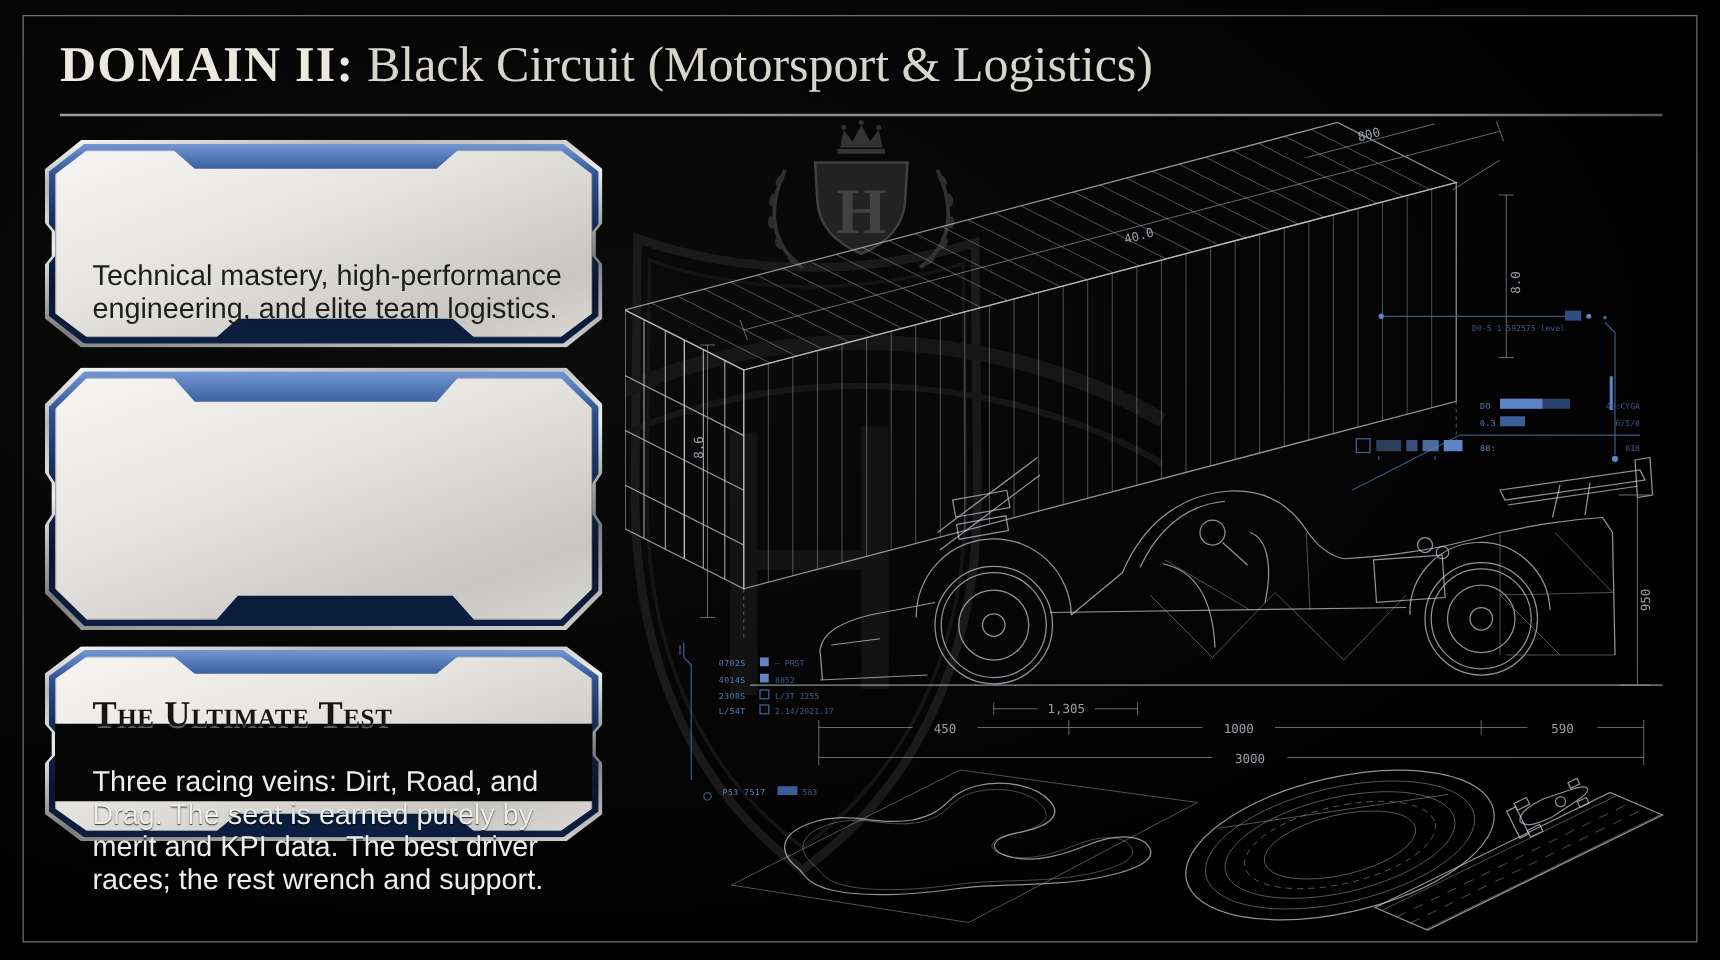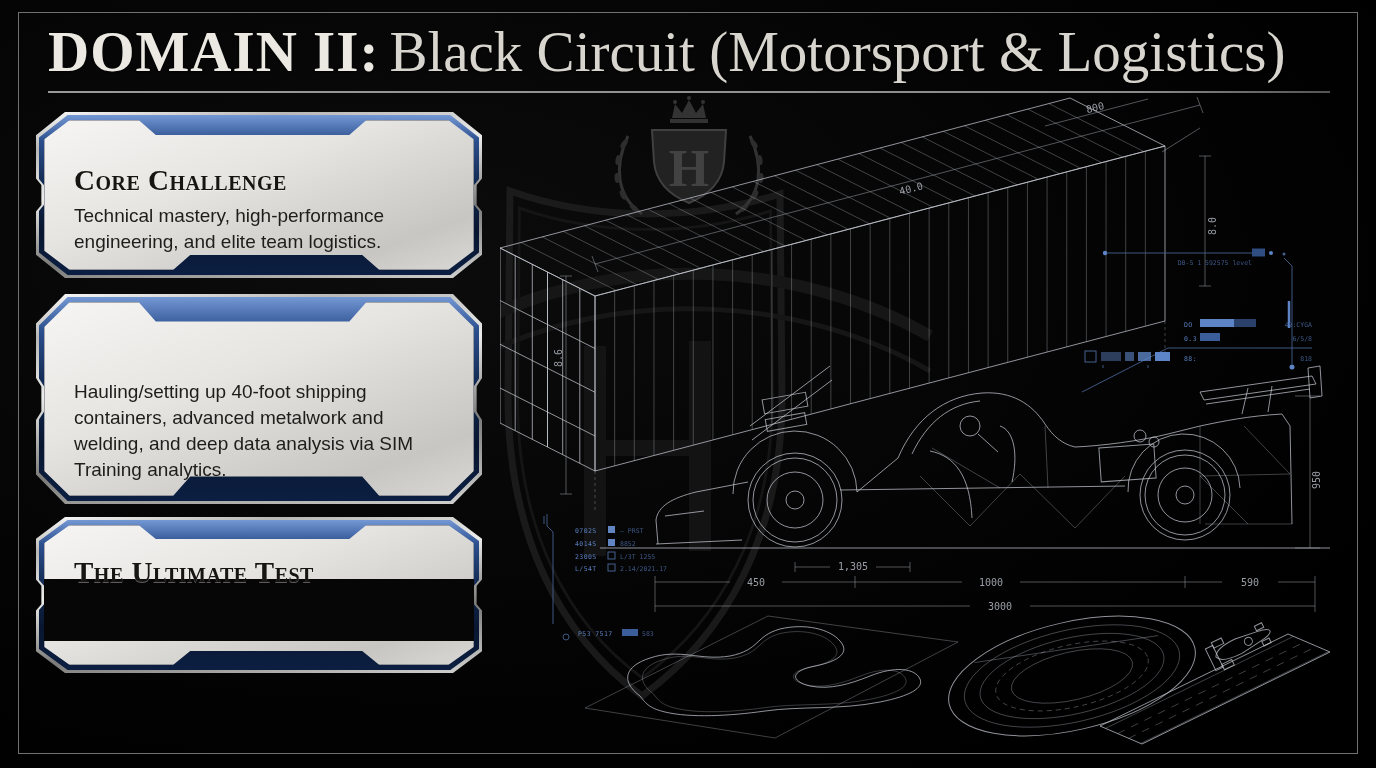--- a/index.html
+++ b/index.html
@@ -3,42 +3,42 @@
 <meta charset="utf-8">
 <style>
   html,body{margin:0;padding:0;background:#000;}
   .stage{position:relative;width:1376px;height:768px;overflow:hidden;
          background:radial-gradient(ellipse at 30% 35%, #0c0c0c 0%, #050505 45%, #000 80%);
          font-family:"Liberation Sans",sans-serif;}
   .frame{position:absolute;left:18px;top:12px;right:18px;bottom:14px;
          border:1.5px solid rgba(150,150,150,.75);pointer-events:none;}
   
   .title{position:absolute;left:48px;top:26px;white-space:nowrap;
-         font-family:"Liberation Serif",serif;font-size:57px;line-height:52px;}
+         font-family:"Liberation Serif",serif;font-size:40px;line-height:52px;}
   .title .t-bold{font-weight:700;color:#ece9e3;letter-spacing:1px;text-shadow:0 1px 2px rgba(0,0,0,.8);}
   .title .t-rest{font-weight:400;color:#d8d5cf;margin-left:10px;text-shadow:0 1px 2px rgba(0,0,0,.8);}
   .rule{position:absolute;left:48px;top:91px;width:1282px;height:2px;
         background:linear-gradient(90deg,#9a9a9a 0%,#8a8a8a 85%,#555 100%);}
   
   .panel{position:absolute;left:36px;width:446px;}
   #p1{top:112px;height:166px;}
   #p2{top:294px;height:210px;}
   #p3{top:517px;height:156px;}
   .layer{position:absolute;}
   .clipA{clip-path:polygon(6.5% 0,93.5% 0,100% 14%,100% 40%,98.8% 44%,98.8% 56%,100% 60%,100% 86%,93.5% 100%,6.5% 100%,0 86%,0 60%,1.2% 56%,1.2% 44%,0 40%,0 14%);}
   .metal{inset:0;background:linear-gradient(172deg,#fbfbfb 0%,#b8b8b6 16%,#ececea 38%,#7a7a78 68%,#d3d3d1 100%);}
   .blue{inset:3px;background:linear-gradient(180deg,#7498d4 0%,#2c4f8e 16%,#132b54 42%,#081630 72%,#0c1f42 100%);}
   .face{inset:8px;background:linear-gradient(160deg,#f6f5f3 0%,#e6e5e2 40%,#c7c6c3 82%,#d9d8d5 100%);
         box-shadow:inset 0 0 0 1px rgba(25,35,55,.35);
         clip-path:polygon(6% 0,22% 0,26% 10%,71% 10%,75% 0,94% 0,100% 13%,100% 87%,94% 100%,78% 100%,74% 90%,34% 90%,30% 100%,6% 100%,0 87%,0 13%);}
   .dark-band{position:absolute;left:8px;right:8px;top:62px;bottom:32px;background:#060606;}
   .p-head{position:absolute;left:38px;font-family:"Liberation Serif",serif;font-variant:small-caps;
           font-weight:700;font-size:29px;letter-spacing:.5px;color:#161512;
           text-shadow:0 1px 0 rgba(255,255,255,.35);}
-  .p-body{position:absolute;left:38px;width:384px;font-size:19px;line-height:26px;color:#1d1d1b;}
+  .p-body{position:absolute;left:38px;width:384px;font-size:23px;line-height:26px;color:#1d1d1b;}
   #p1 .p-head{top:28px;} #p1 .p-body{top:72px;}
   #p2 .p-head{top:24px;} #p2 .p-body{top:66px;}
   #p3 .p-head{top:15px;} #p3 .p-body{top:72px;color:#ededeb;text-shadow:0 1px 1px rgba(0,0,0,.8);}
   
   .blueprint{position:absolute;left:500px;top:96px;}
   .bp{stroke:#c6cbd2;stroke-width:1;fill:none;stroke-opacity:.72;}
   .bp2{stroke:#aeb4bc;stroke-width:.7;fill:none;stroke-opacity:.5;}
   .dim{stroke:#9aa0a8;stroke-width:.8;fill:none;stroke-opacity:.65;}
   .dimtxt{font-family:"DejaVu Sans Mono",monospace;font-size:10px;fill:#b4bac2;fill-opacity:.85;}
   .hudl{stroke:#44618f;stroke-width:1;fill:none;stroke-opacity:.9;}
@@ -54,37 +54,36 @@
 
   <div class="title">
     <span class="t-bold">DOMAIN II:</span><span class="t-rest">Black Circuit (Motorsport &amp; Logistics)</span>
   </div>
   <div class="rule"></div>
 
   <section class="panel" id="p1">
     <div class="layer metal clipA"></div>
     <div class="layer blue clipA"></div>
     <div class="layer face"></div>
-    <h2 class="p-head">Core Challenge</h2>
     <p class="p-body">Technical mastery, high-performance engineering, and elite team logistics.</p>
   </section>
 
   <section class="panel" id="p2">
     <div class="layer metal clipA"></div>
     <div class="layer blue clipA"></div>
     <div class="layer face"></div>
-    <p class="p-body">Hauling/setting up 40-foot shipping containers, advanced metalwork and welding, and deep data analysis via SIM Training analytics.</p>
   </section>
 
   <section class="panel" id="p3">
     <div class="layer metal clipA"></div>
     <div class="layer blue clipA"></div>
     <div class="layer face"></div>
     <div class="dark-band"></div>
     <h2 class="p-head">The Ultimate Test</h2>
+    <p class="p-body">Three racing veins: Dirt, Road, and Drag. The seat is earned purely by merit and KPI data. The best driver races; the rest wrench and support.</p>
   </section>
 
   <svg class="blueprint" width="860" height="660" viewBox="0 0 860 660">
 
     <g class="wm">
       <path d="M 10,95 C 95,125 195,125 280,98 L 282,300 C 282,440 225,540 142,600 C 60,540 8,440 8,300 Z" fill="none" stroke="#1e1e1e" stroke-width="7"></path>
       <path d="M 10,95 C 95,125 195,125 280,98 L 282,300 C 282,440 225,540 142,600 C 60,540 8,440 8,300 Z" fill="none" stroke="#181818" stroke-width="3" transform="translate(145 340) scale(0.93) translate(-145 -340)"></path>
       <path d="M -20,225 C 120,155 300,165 430,240" fill="none" stroke="#191919" stroke-width="12"></path>
       <path d="M -20,260 C 120,190 300,200 430,275" fill="none" stroke="#191919" stroke-width="5"></path>
       <g stroke="#161616" stroke-width="22">

